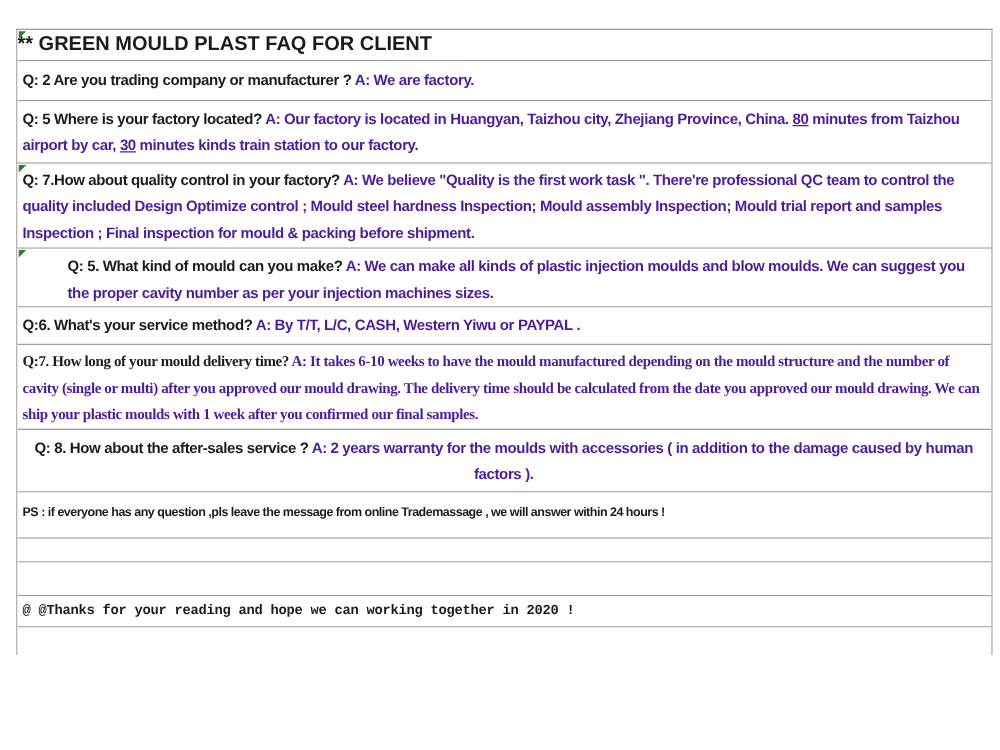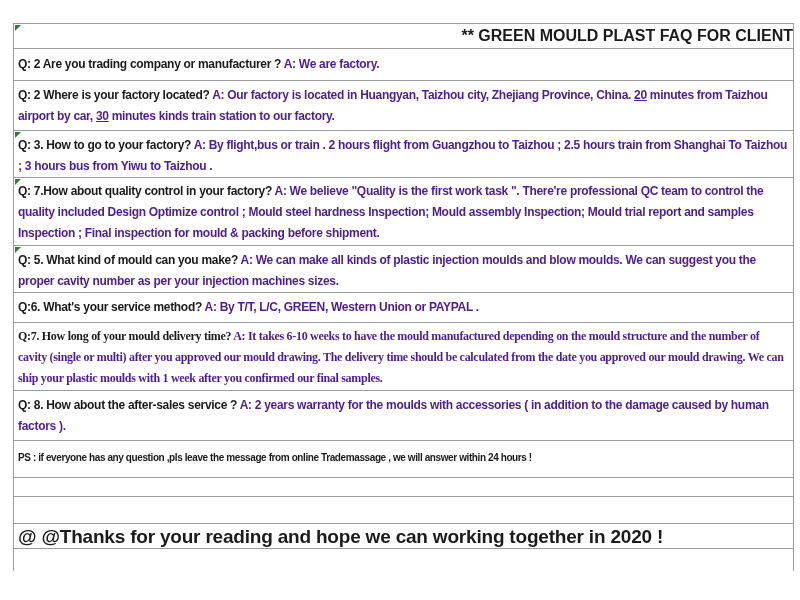--- a/index.html
+++ b/index.html
@@ -16,95 +16,89 @@
   .row{
     position:relative;box-sizing:border-box;
     border-bottom:1px solid #9c9c9c;
     overflow:hidden;background:#fff;
   }
   .row.noline{border-bottom:none;}
   .tri{
     position:absolute;top:1px;left:1px;width:0;height:0;
     border-top:6px solid #2e7d32;border-right:6px solid transparent;
   }
-  .title-row{height:25px;text-align:right;}
+  .title-row{height:25px;text-align:left;}
   .title-text{
     font-size:16px;font-weight:600;color:#1b1b1b;
     line-height:24px;letter-spacing:0px;
   }
   .t{
     margin:0;padding:0 5px 0 4px;
     font-size:12px;font-weight:700;line-height:21px;
     letter-spacing:-0.3px;color:#1b1b1b;
   }
   .q{color:#1b1b1b;}
   .a{color:#4c1d95;}
   .u{text-decoration:underline;}
   .r-q1{height:32px;} .r-q1 .t{padding-top:5px;}
   .r-q2{height:50px;} .r-q2 .t{padding-top:4px;}
   .r-q3{height:47px;} .r-q3 .t{padding-top:4px;}
   .r-q4{height:68px;} .r-q4 .t{padding-top:3px;}
-  .r-q5{height:47px;} .r-q5 .t{padding-top:4px;}
+  .r-q5{height:47px;} .r-q5 .t{padding-top:4px;margin-left:36px;}
   .r-q6{height:30px;} .r-q6 .t{padding-top:4px;}
   .r-q7{height:68px;font-family:Liberation Serif, serif;} .r-q7 .t{padding-top:3px;}
-  .r-q8{height:50px;} .r-q8 .t{padding-top:4px;}
+  .r-q8{height:50px;text-align:center;} .r-q8 .t{padding-top:4px;}
   .r-ps{height:37px;}
   .r-ps .t{padding-top:6px;font-size:10px;letter-spacing:-0.4px;white-space:nowrap;}
   .r-e1{height:19px;}
   .r-e2{height:27px;}
   .r-thanks{height:25px;}
-  .r-thanks .t{padding-top:2px;font-size:19px;letter-spacing:-0.2px;white-space:nowrap;}
+  .r-thanks .t{padding-top:2px;font-size:11px;letter-spacing:-0.2px;white-space:nowrap;font-family:Liberation Mono, monospace;}
   .r-e3{height:22px;}
 </style>
 </head>
 <body>
 
 <div class="sheet">
 
   <div class="row title-row">
     <span class="tri"></span>
     <span class="title-text">** GREEN MOULD PLAST FAQ FOR CLIENT</span>
   </div>
 
   <div class="row r-q1">
     <p class="t">
       <span class="q">Q: 2 Are you trading company or manufacturer ? </span><span class="a">A: We are factory.</span>
     </p>
   </div>
 
   <div class="row r-q2">
     <p class="t">
-      <span class="q">Q: 2 Where is your factory located? </span><span class="a">A: Our factory is located in Huangyan, Taizhou city, Zhejiang Province, China. </span><span class="a u">20</span><span class="a"> minutes from Taizhou airport by car, </span><span class="a u">30</span><span class="a"> minutes kinds train station to our factory.</span>
+      <span class="q">Q: 5 Where is your factory located? </span><span class="a">A: Our factory is located in Huangyan, Taizhou city, Zhejiang Province, China. </span><span class="a u">80</span><span class="a"> minutes from Taizhou airport by car, </span><span class="a u">30</span><span class="a"> minutes kinds train station to our factory.</span>
     </p>
   </div>
 
-  <div class="row r-q3">
-    <span class="tri"></span>
-    <p class="t">
-      <span class="q">Q: 3. How to go to your factory? </span><span class="a">A: By flight,bus or train . 2 hours flight from Guangzhou to Taizhou ; 2.5 hours train from Shanghai To Taizhou ; 3 hours bus from Yiwu to Taizhou .</span>
-    </p>
-  </div>
 
   <div class="row r-q4">
     <span class="tri"></span>
     <p class="t">
       <span class="q">Q: 7.How about quality control in your factory? </span><span class="a">A: We believe "Quality is the first work task ". There're professional QC team to control the quality included Design Optimize control ;  Mould steel hardness Inspection; Mould assembly Inspection;  Mould trial report and samples Inspection ; Final inspection for mould &amp; packing before shipment.</span>
     </p>
   </div>
 
   <div class="row r-q5">
     <span class="tri"></span>
     <p class="t">
       <span class="q">Q: 5. What kind of mould can you make? </span><span class="a">A:  We can make all kinds of plastic injection moulds and blow moulds. We can suggest you the proper cavity number as per your injection machines sizes.</span>
     </p>
   </div>
 
   <div class="row r-q6">
     <p class="t">
-      <span class="q">Q:6. What's your service method? </span><span class="a">A: By T/T, L/C, GREEN, Western Union or PAYPAL .</span>
+      <span class="q">Q:6. What's your service method? </span><span class="a">A: By T/T, L/C, CASH, Western Yiwu or PAYPAL .</span>
     </p>
   </div>
 
   <div class="row r-q7">
     <p class="t">
       <span class="q">Q:7. How long of your mould delivery time? </span><span class="a">A:  It takes 6-10 weeks to have the mould manufactured depending on the mould structure and the number of cavity (single or multi) after you approved our mould drawing. The delivery time should be calculated from the date you approved our mould drawing. We can ship your plastic moulds with 1 week after you confirmed our final samples.</span>
     </p>
   </div>
 
   <div class="row r-q8">

